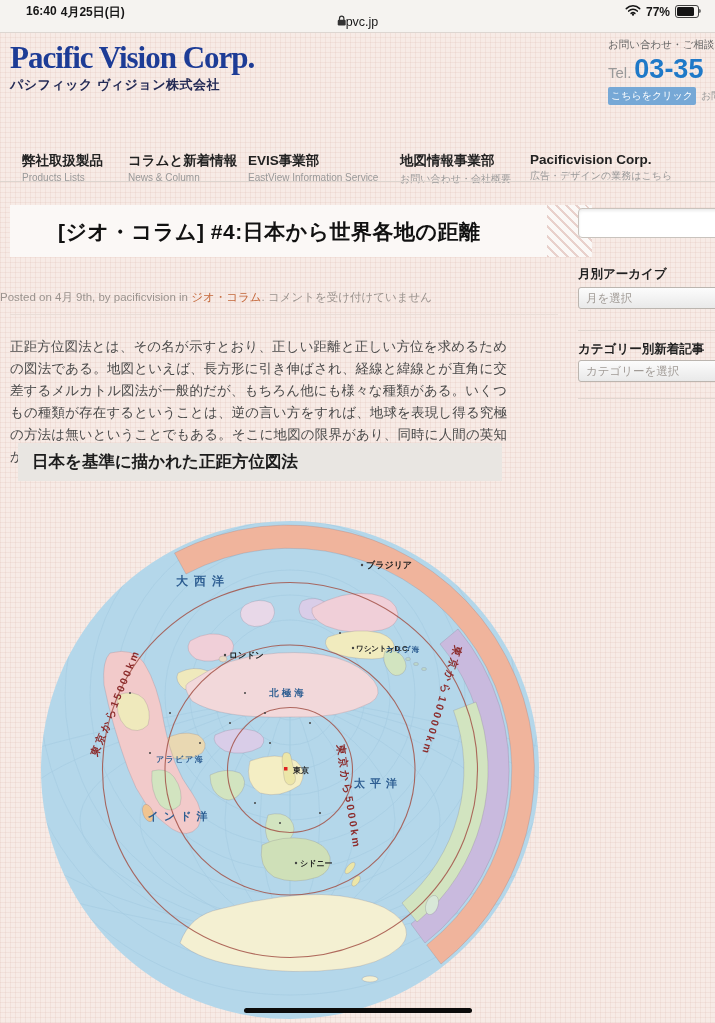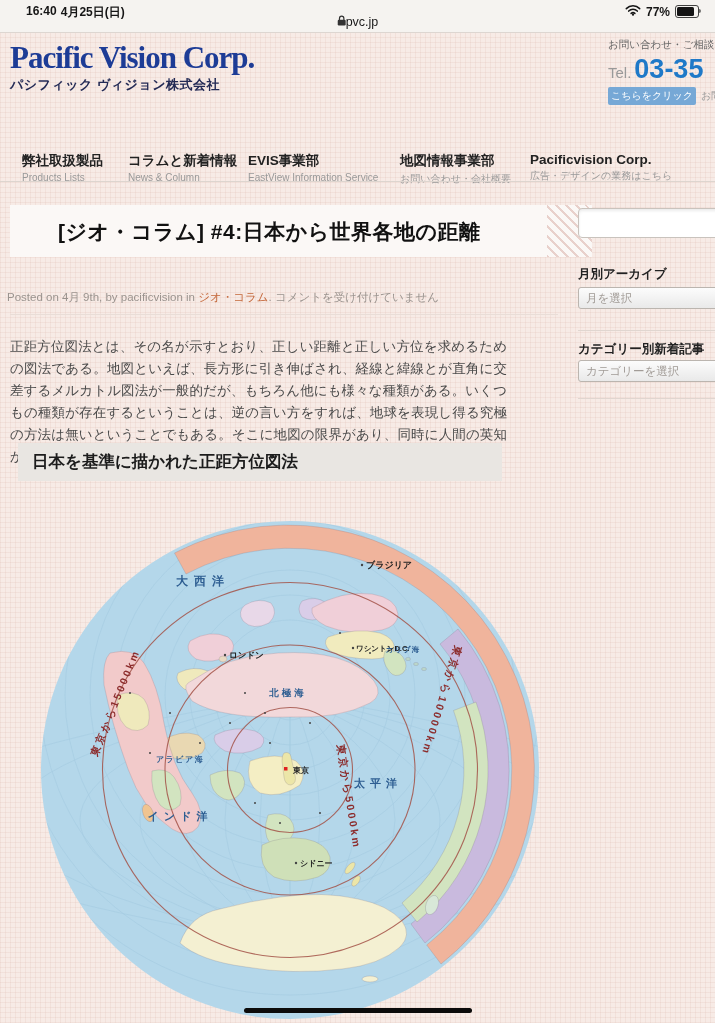--- a/index.html
+++ b/index.html
@@ -33,21 +33,21 @@
   .nav{position:absolute;top:130px;left:0;width:715px;height:51px;}
   .nav-item{position:absolute;top:6px;cursor:pointer;margin-top:16px;}
   .nav-item .nl{font-size:13.5px;font-weight:700;color:#222;}
   .nav-item .ns{font-size:10px;color:#999;margin-top:2px;}
   .nav-divider{position:absolute;top:181px;left:0;width:715px;border-top:1px solid #ddd5cf;}
   
   .title-box{position:absolute;left:10px;top:205px;width:546px;height:52px;background:#fbf8f6;padding-left:36px;}
   .title-box::after{content:"";position:absolute;right:0;top:0;bottom:0;width:45px;
      background:repeating-linear-gradient(45deg, rgba(205,150,140,.40) 0 2px, rgba(255,255,255,0) 2px 7px);}
   .post-title{padding:13px 0 0 12px;font-size:21px;font-weight:700;color:#111;letter-spacing:.5px;}
-  .posted{position:absolute;left:7px;top:290px;font-size:11.5px;color:#9a938e;}
+  .posted{position:absolute;left:0;top:290px;font-size:11.5px;color:#9a938e;}
   .posted a{color:#c4673a;text-decoration:none;cursor:pointer;}
   .posted-divider{position:absolute;left:10px;top:314px;width:548px;border-top:1px solid #e9ddd7;}
   .body-text{position:absolute;left:10px;top:336px;width:497px;font-size:13.5px;line-height:1.63;color:#4a4a4a;text-align:justify;}
   .subhead{position:absolute;left:18px;top:443px;width:456px;background:#e9e6e2;padding:8px 14px;font-size:16.5px;font-weight:700;color:#1c1c1c;}
   
   .search-box{position:absolute;left:578px;top:208px;width:170px;height:28px;background:#fff;border:1px solid #c9c3bd;border-radius:4px;box-shadow:inset 0 2px 3px rgba(0,0,0,.08);}
   .side-h{position:absolute;left:578px;font-size:12.5px;font-weight:700;color:#222;}
   .side-select{position:absolute;left:578px;width:170px;height:20px;background:linear-gradient(#fcfcfc,#e9e9e9);border:1px solid #bbb5af;border-radius:3px;font-size:11.5px;color:#a09a95;line-height:20px;padding-left:7px;cursor:pointer;}
   .side-divider{position:absolute;left:578px;width:137px;border-top:1px solid #e0d6d0;}
   

